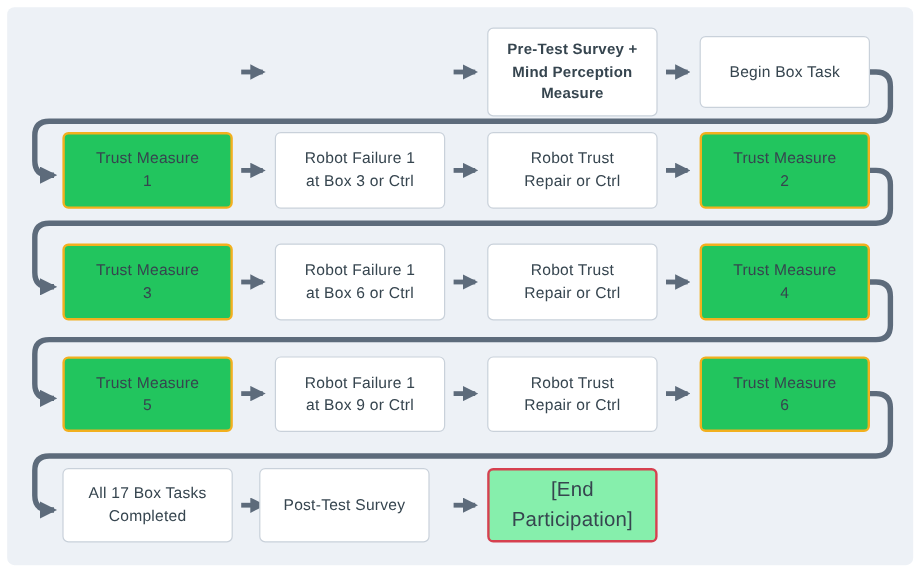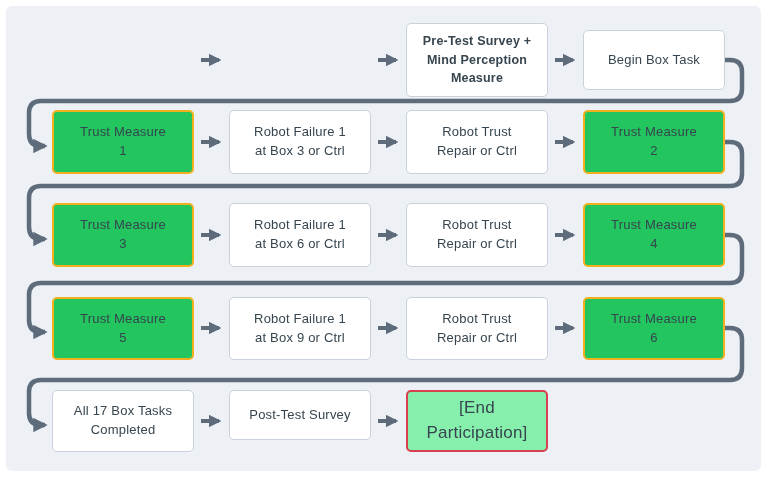--- a/index.html
+++ b/index.html
@@ -84,15 +84,15 @@
 5</div>
   <div class="box step" style="left:229px;top:297px;width:142px;height:63px">Robot Failure 1
 at Box 9 or Ctrl</div>
   <div class="box step" style="left:406px;top:297px;width:142px;height:63px">Robot Trust
 Repair or Ctrl</div>
   <div class="box trust" style="left:583px;top:297px;width:142px;height:63px">Trust Measure
 6</div>
 
   <div class="box step" style="left:52px;top:390px;width:142px;height:62px">All 17 Box Tasks
 Completed</div>
-  <div class="box step" style="left:229px;top:390px;width:142px;height:50px">Post-Test Survey</div>
+  <div class="box step" style="left:216px;top:390px;width:142px;height:62px">Post-Test Survey</div>
   <div class="box end" style="left:406px;top:390px;width:142px;height:62px">[End Participation]</div>
 </div>
 
 </body></html>

